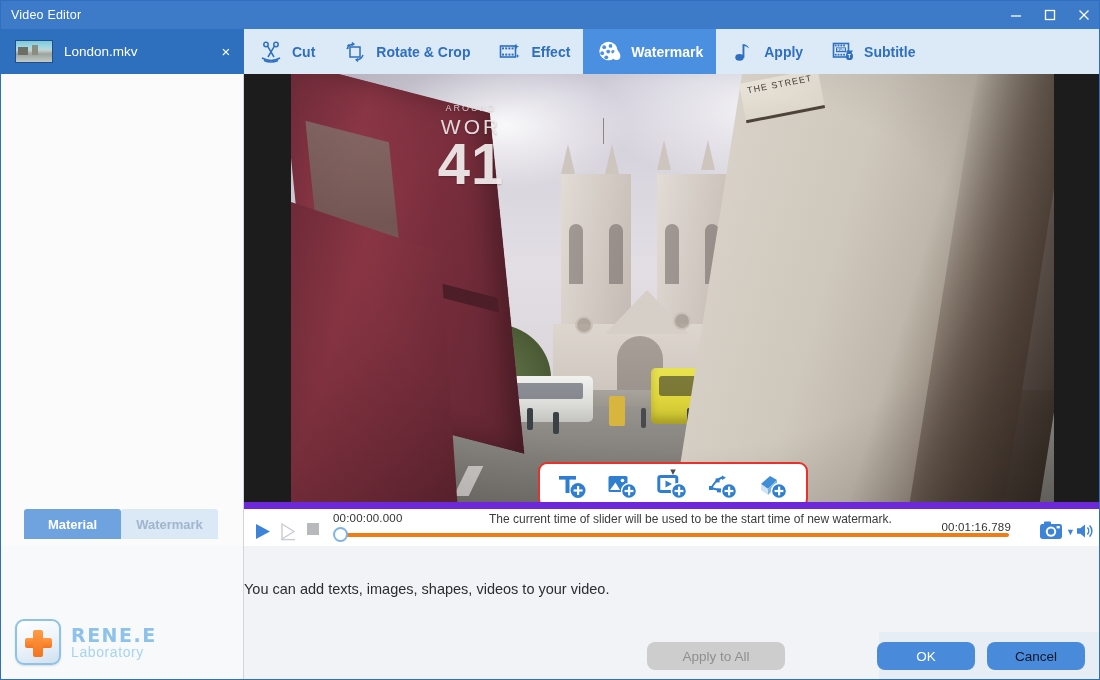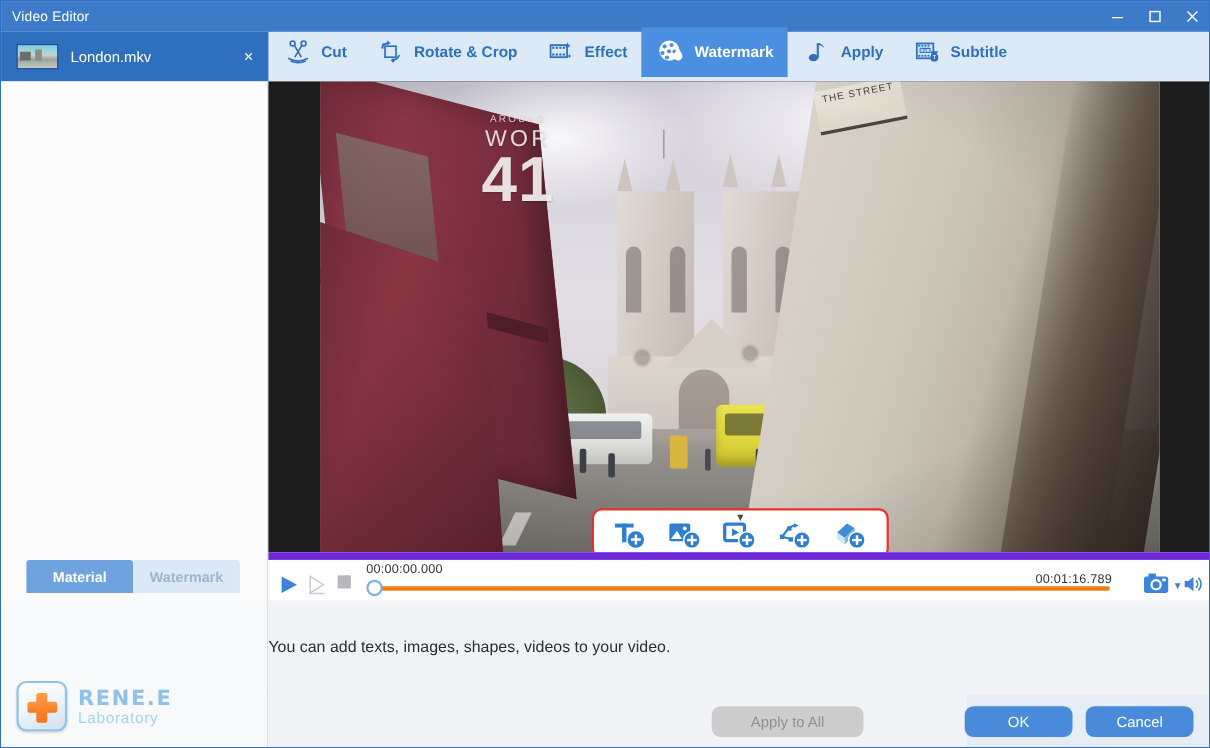--- a/index.html
+++ b/index.html
@@ -62,21 +62,21 @@
   .filetab .fname {
     color: #ffffff; font-size: 13.5px; margin-left: 11px; flex: 1;
   }
   .filetab .closex {
     color: #ffffff; font-size: 15px; width: 20px; text-align: center; font-weight: 400;
   }
 
   
   .navtabs {
     position: absolute; left: 243px; top: 0; height: 36px;
-    display: flex; align-items: center;
+    display: flex; align-items: flex-start;
   }
   .navtab {
     display: flex; align-items: center; gap: 7px;
     padding: 0 13px 0 13px; height: 45px;
     color: #2f6fc0; font-size: 14px; font-weight: bold;
     white-space: nowrap;
   }
   .navtab.active { background: #4a8fe0; color: #ffffff; }
   .navtab .ic { width: 28px; height: 28px; display:flex; align-items:center; justify-content:center; flex:none; }
   .navtab svg { display: block; }
@@ -380,21 +380,21 @@
   .actionbar .okzone {
     position: absolute; right: 0; top: 0; width: 222px; height: 48px;
     background: #e7edf5;
   }
   .btn {
     height: 28px; display: flex; align-items: center; justify-content: center;
     font-size: 13.5px; border-radius: 8px; position: relative; z-index: 2;
   }
   .btn.disabled { width: 138px; background: #cdcdcd; color: #8f8f8f; margin-right: 80px; }
   .btn.primary  { width: 98px; background: #4a8ada; color: #ffffff; }
-  .btn.secondary{ width: 98px; background: #4a8ada; color: #ffffff; }
+  .btn.secondary{ width: 98px; background: #4a8ada; color: #0f172a; }
 </style>
 </head>
 <body>
 
 <div id="app">
 
   <div class="titlebar">
     <div class="title">Video Editor</div>
     <div class="winbtns">
       <div class="winbtn">
@@ -695,20 +695,21 @@
         <line x1="2" y1="17.6" x2="16" y2="17.6" stroke="#c9cdd2" stroke-width="1.4"></line>
       </svg>
     </div>
     <div class="ctrl stop">
       <svg width="14" height="14" viewBox="0 0 14 14">
           <rect x="1" y="1" width="12" height="12" fill="#b7b9bd"></rect>
         </svg>
     </div>
 
     <div class="timeleft">00:00:00.000</div>
+    <div class="hint">The current time of slider will be used to be the start time of new watermark.</div>
     <div class="timeright">00:01:16.789</div>
 
     <div class="track"></div>
     <div class="knob"></div>
 
     <div class="snapshot">
       <svg width="24" height="20" viewBox="0 0 24 20">
         <rect x="1" y="4" width="22" height="15" rx="2.4" fill="#3d83d8"></rect>
         <rect x="5" y="1.4" width="7" height="3.4" rx="1" fill="#3d83d8"></rect>
         <circle cx="12" cy="11.6" r="5.2" fill="#ffffff"></circle>

